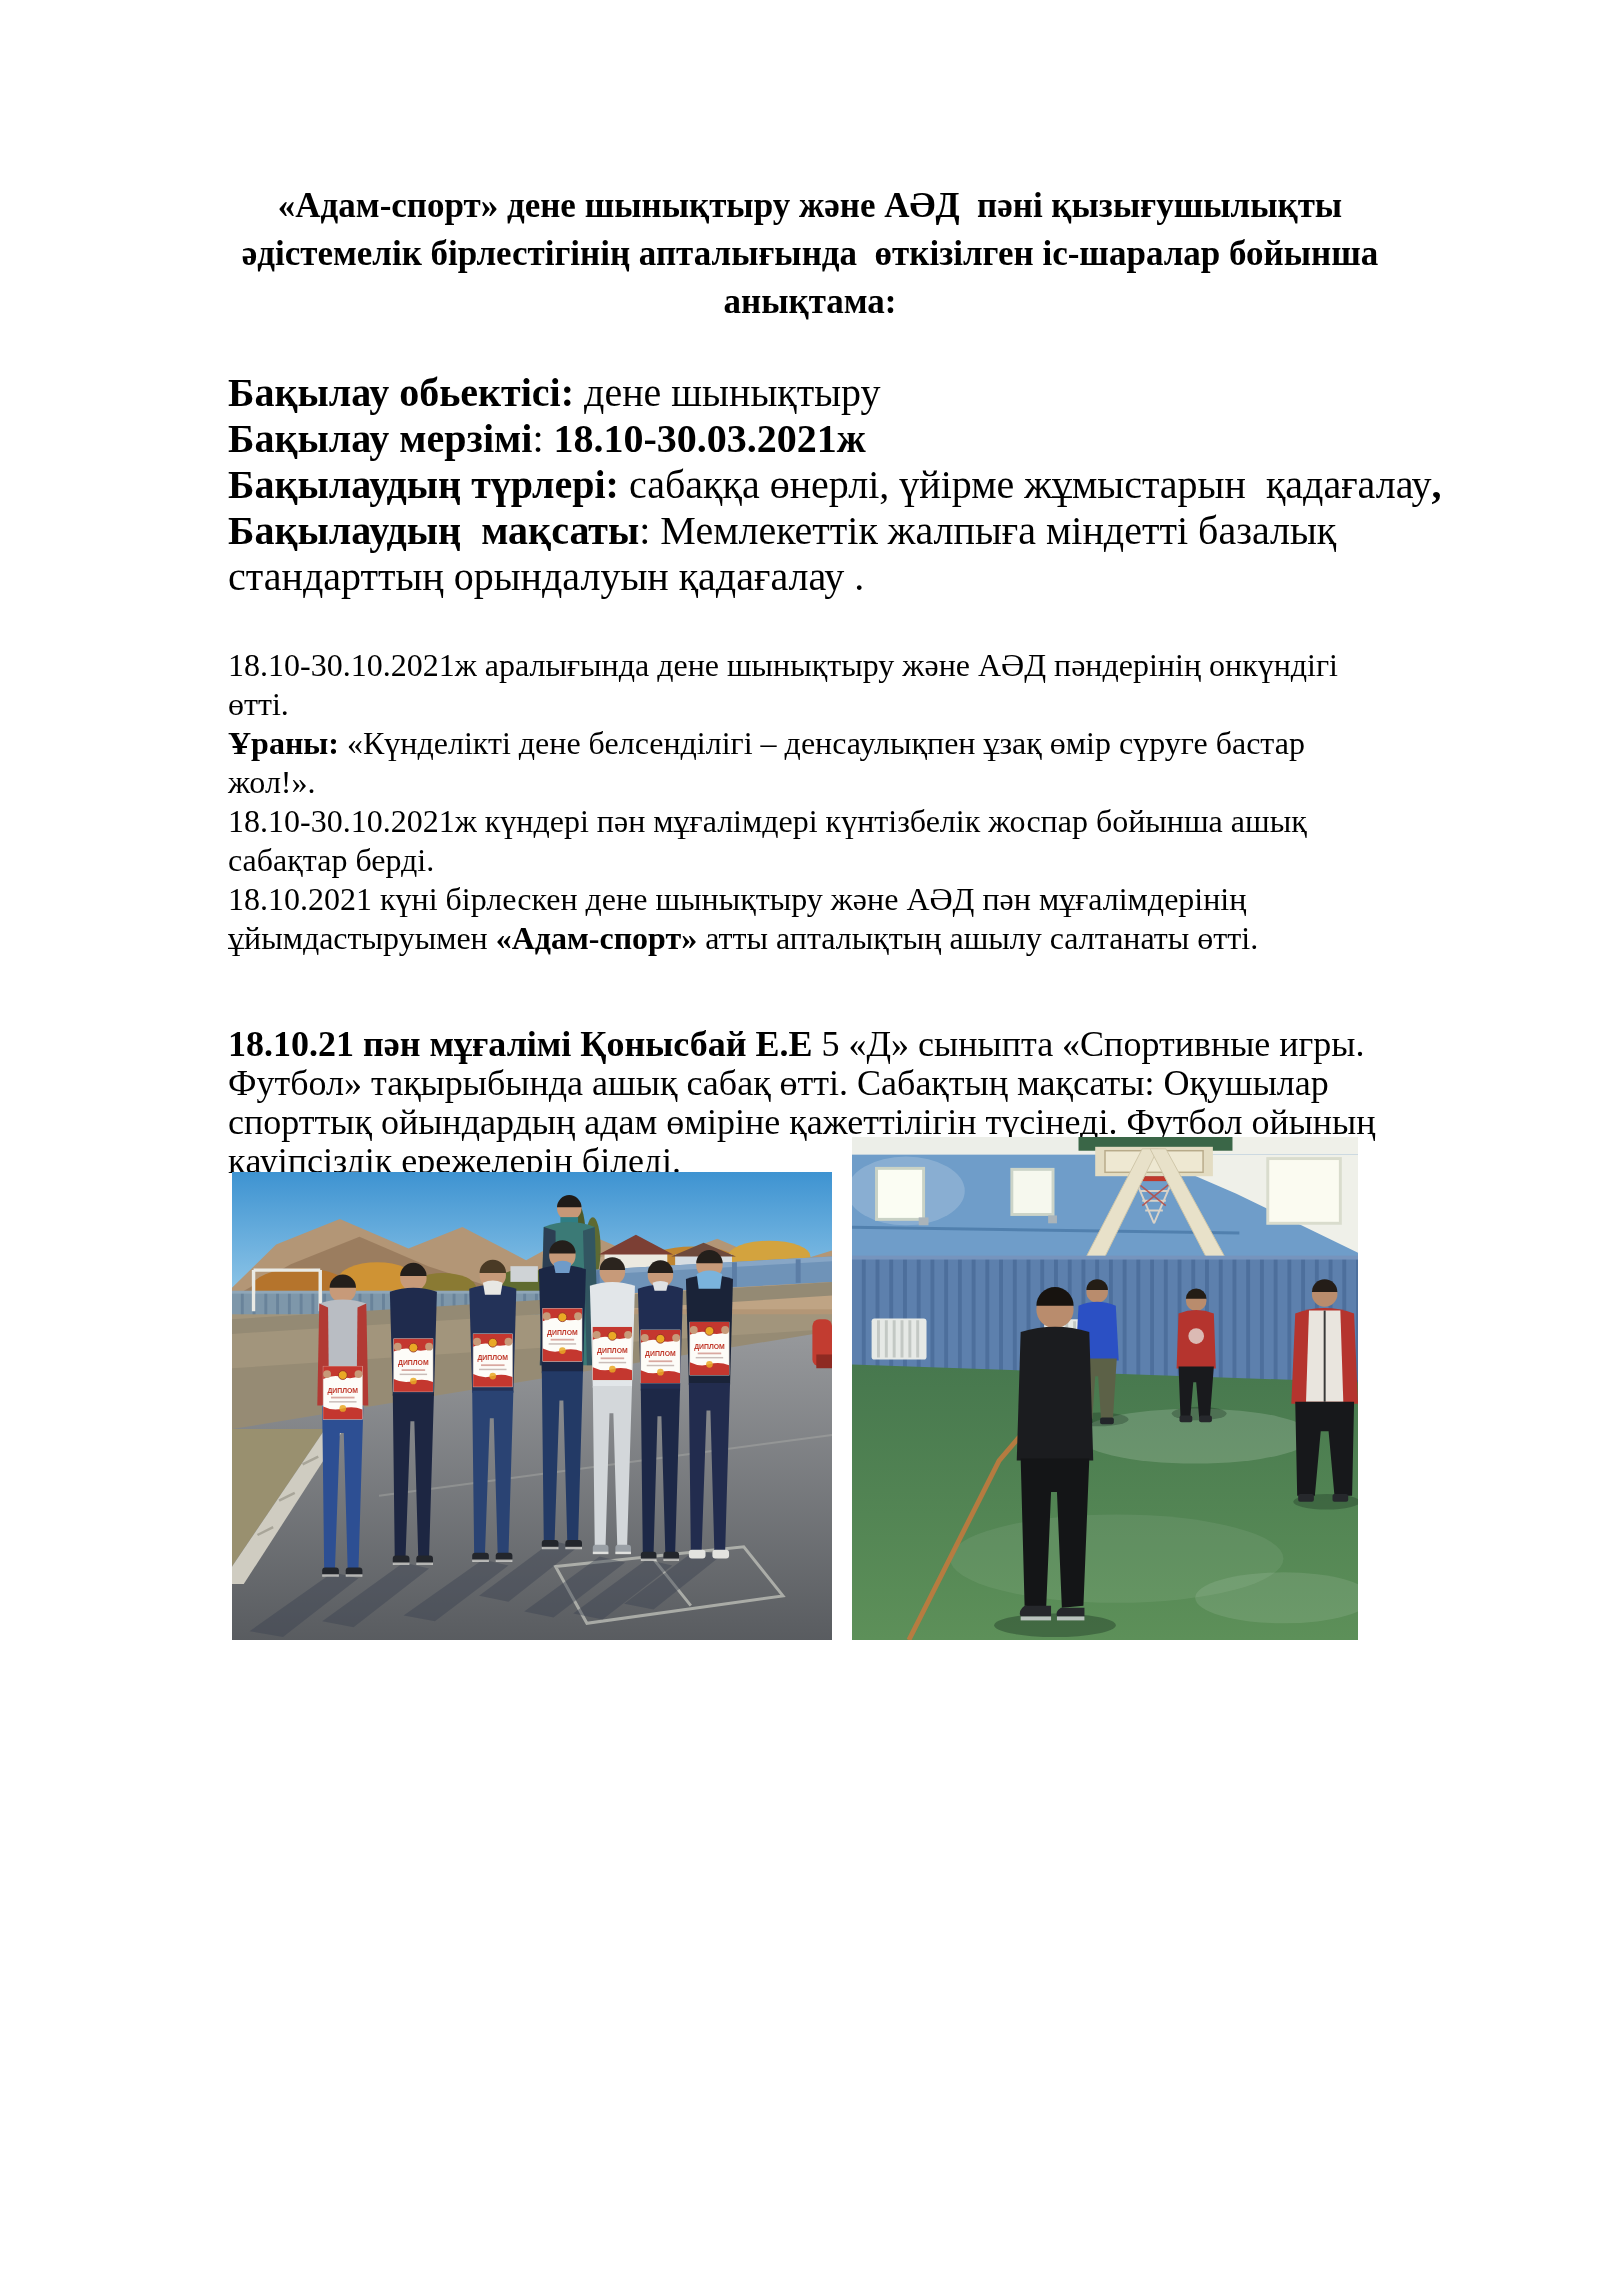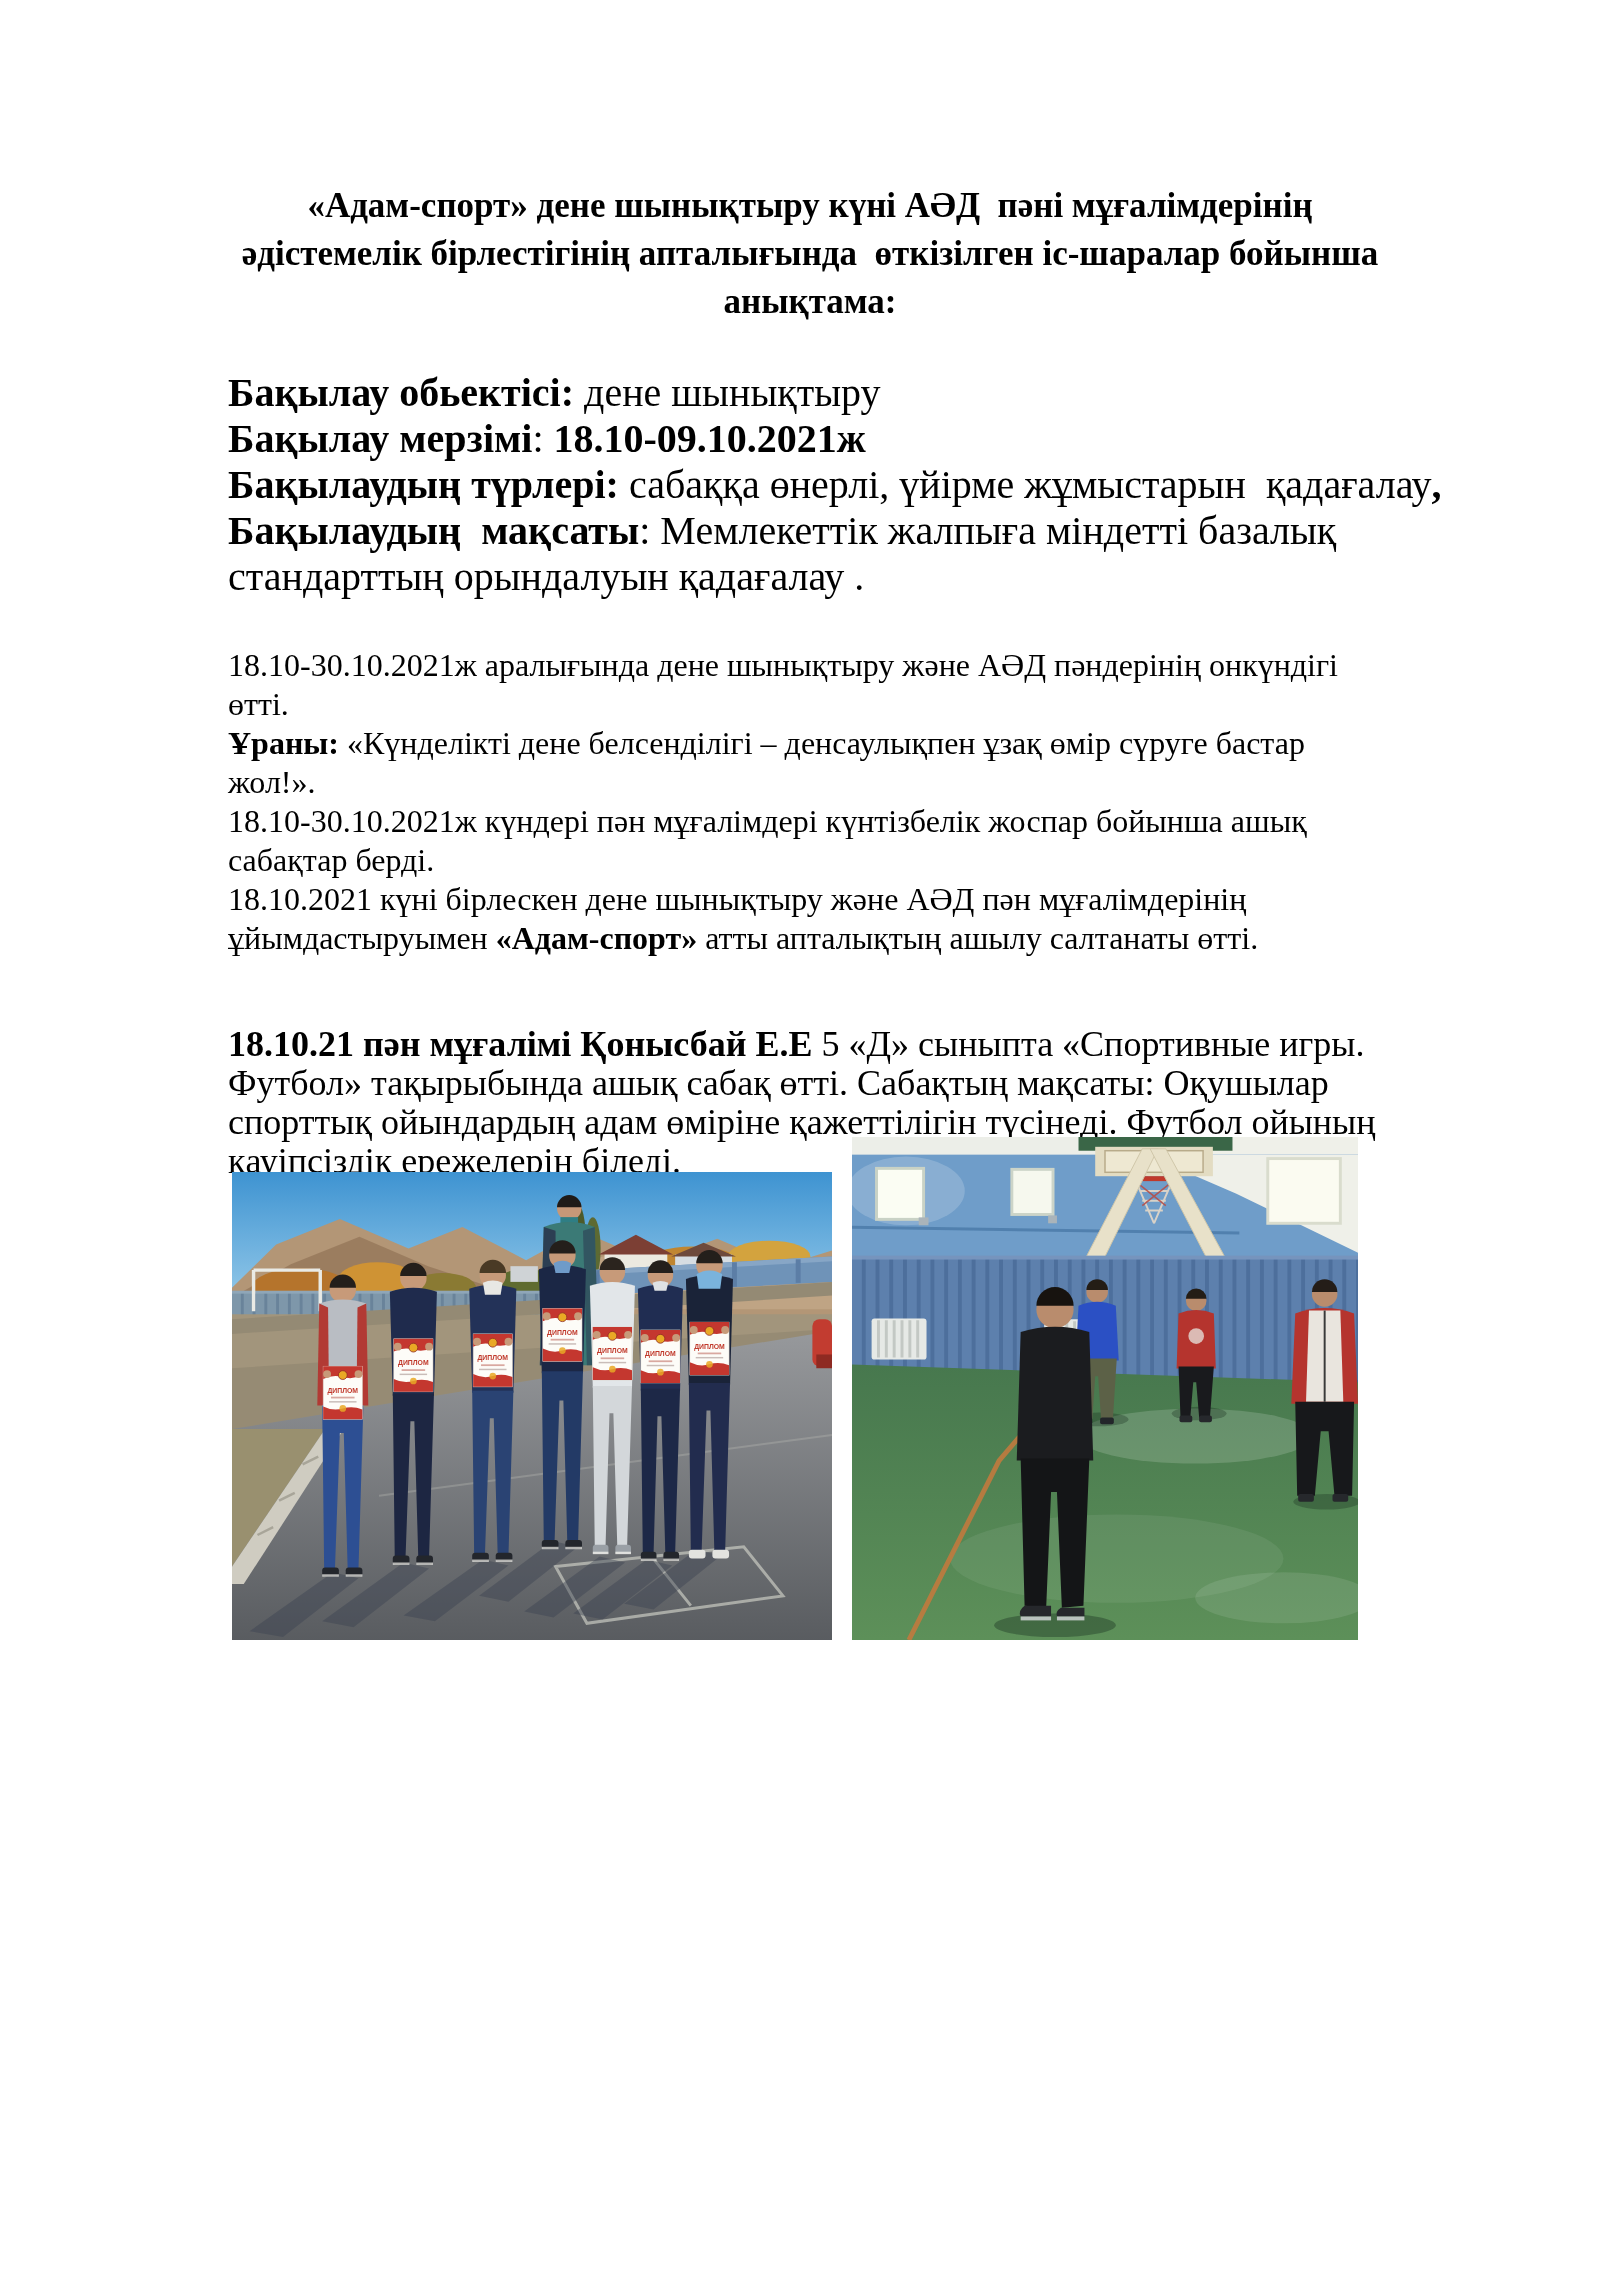--- a/index.html
+++ b/index.html
@@ -37,28 +37,28 @@
   .photo svg{display:block;width:100%;height:100%;}
   .photo-left{left:232px;top:1172px;width:600px;height:468px;}
   .photo-right{left:852px;top:1137px;width:506px;height:503px;}
 </style>
 </head>
 <body>
 
 <div class="page">
 
   <div class="doc-title">
-    <div class="line">«Адам-спорт» дене шынықтыру күні АӘД  пәні мұғалімдерінің</div>
+    <div class="line">«Адам-спорт» дене шынықтыру және АӘД  пәні қызығушылықты</div>
     <div class="line">әдістемелік бірлестігінің апталығында  өткізілген іс-шаралар бойынша</div>
     <div class="line">анықтама:</div>
   </div>
 
   <div class="control">
     <p><span class="b pre">Бақылау обьектісі:</span><span class="pre"> дене шынықтыру</span></p>
-    <p><span class="b pre">Бақылау мерзімі</span><span class="pre">: </span><span class="b pre">18.10-09.10.2021ж</span></p>
+    <p><span class="b pre">Бақылау мерзімі</span><span class="pre">: </span><span class="b pre">18.10-30.03.2021ж</span></p>
     <p><span class="b pre">Бақылаудың түрлері:</span><span class="pre"> сабаққа өнерлі, үйірме жұмыстарын  қадағалау</span><span class="b pre">,</span></p>
     <p class="wrap"><span class="b t">Бақылаудың  мақсаты</span><span class="t">: Мемлекеттік жалпыға міндетті базалық стандарттың орындалуын қадағалау .</span></p>
   </div>
 
   <div class="report">
     <p><span class="t">18.10-30.10.2021ж аралығында дене шынықтыру және АӘД пәндерінің онкүндігі өтті.</span></p>
     <p><span class="b t">Ұраны:</span><span class="t"> «Күнделікті дене белсенділігі – денсаулықпен ұзақ өмір сүруге бастар жол!».</span></p>
     <p><span class="t">18.10-30.10.2021ж күндері пән мұғалімдері күнтізбелік жоспар бойынша ашық сабақтар берді.</span></p>
     <p><span class="t">18.10.2021 күні бірлескен дене шынықтыру және АӘД пән мұғалімдерінің ұйымдастыруымен </span><span class="b t">«Адам-спорт»</span><span class="t"> атты апталықтың ашылу салтанаты өтті.</span></p>
   </div>

